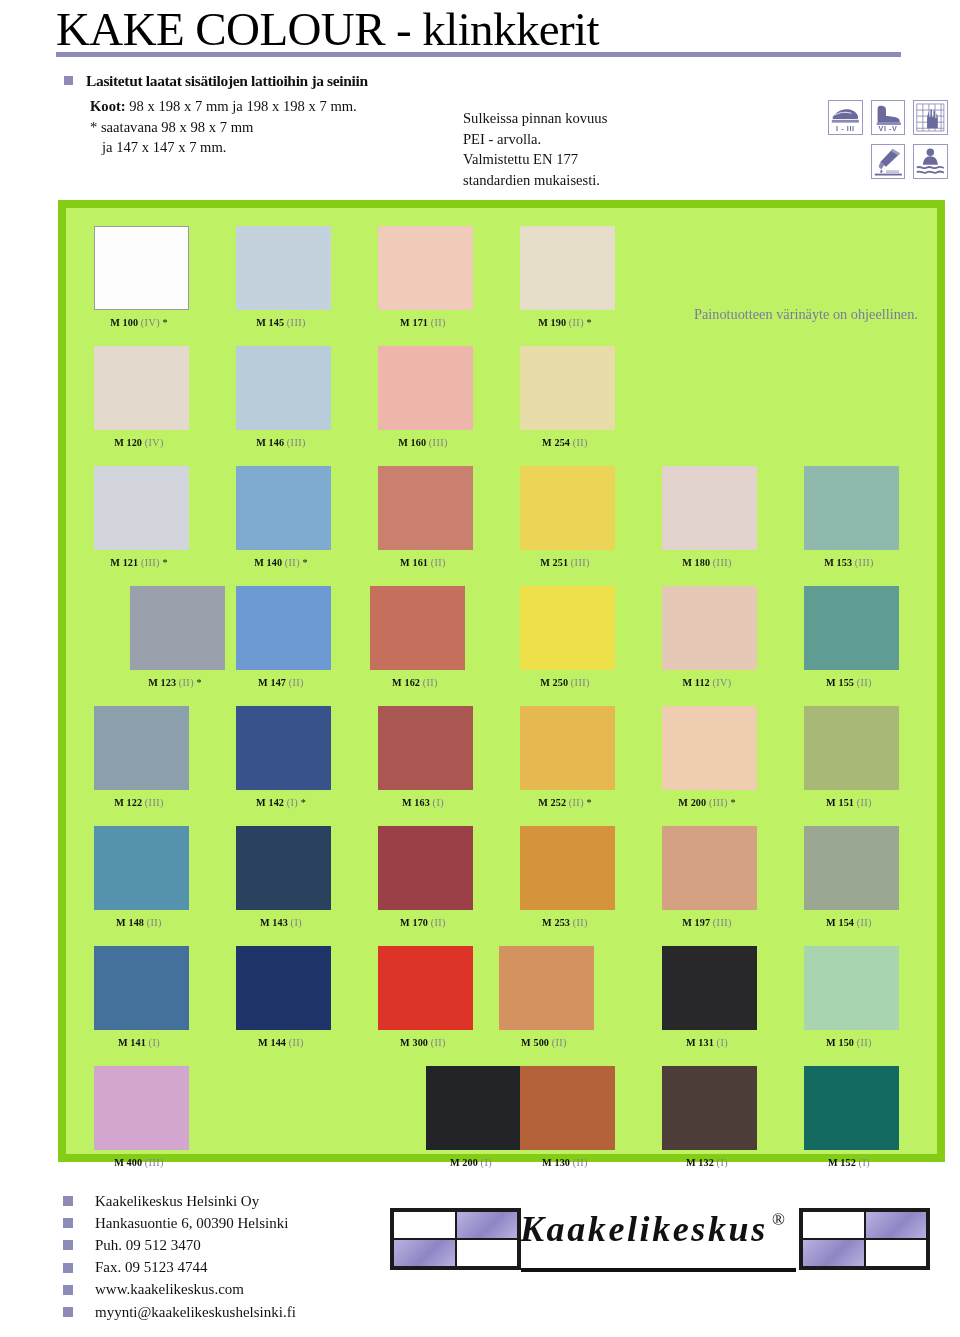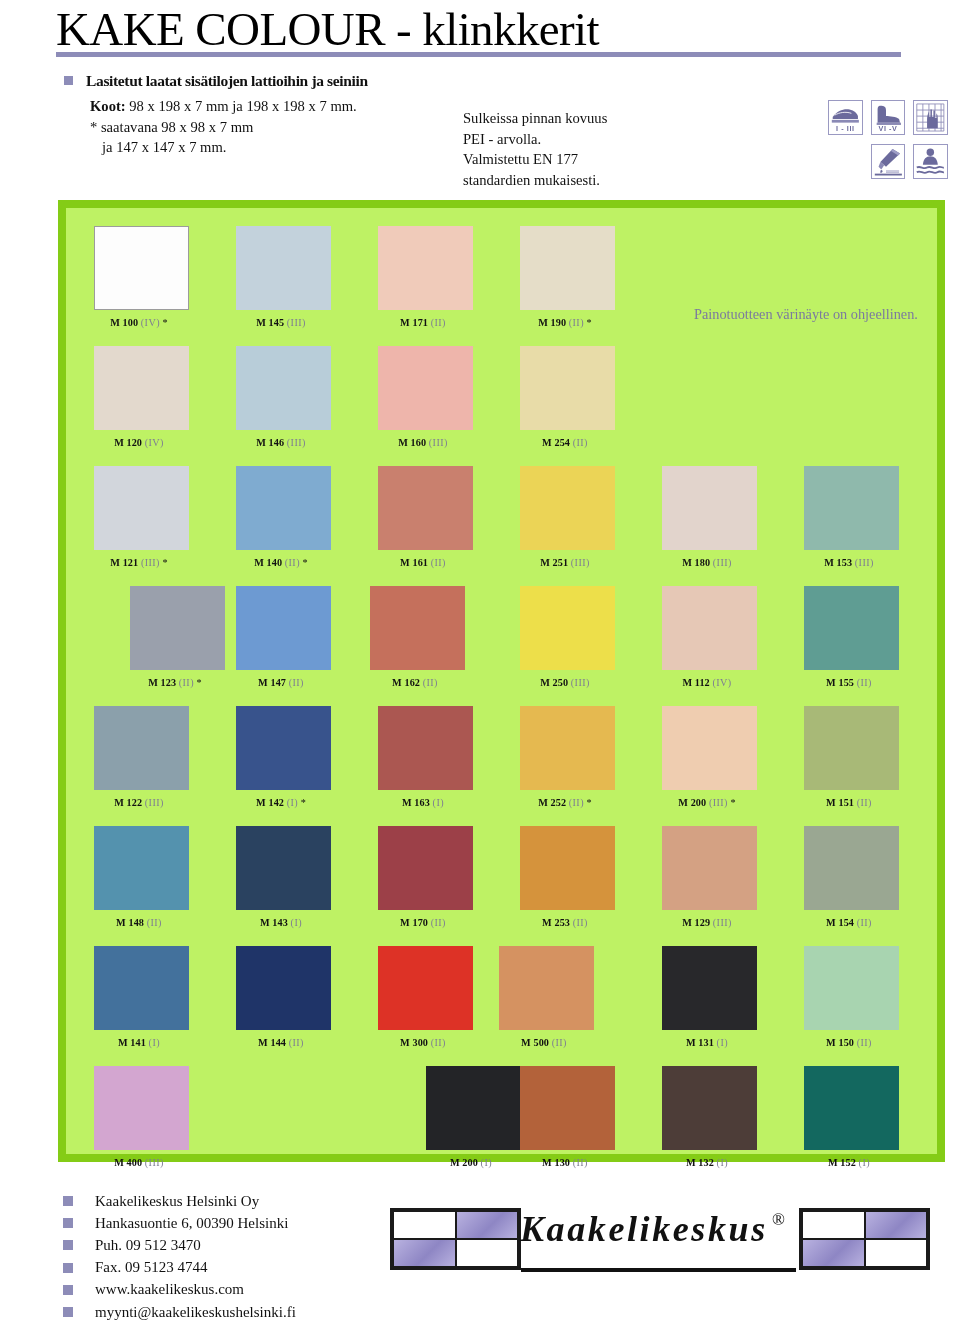--- a/index.html
+++ b/index.html
@@ -330,21 +330,21 @@
       <div class="cell" style="left: 312px;">
         <div class="swatch" style="background: rgb(156, 64, 72);"></div>
         <div class="sw-label"><span>M 170 </span><span class="rn">(II)</span></div>
       </div>
       <div class="cell" style="left: 454px;">
         <div class="swatch" style="background: rgb(213, 147, 60);"></div>
         <div class="sw-label"><span>M 253 </span><span class="rn">(II)</span></div>
       </div>
       <div class="cell" style="left: 596px;">
         <div class="swatch" style="background: rgb(212, 161, 131);"></div>
-        <div class="sw-label"><span>M 129 </span><span class="rn">(III)</span></div>
+        <div class="sw-label"><span>M 197 </span><span class="rn">(III)</span></div>
       </div>
       <div class="cell" style="left: 738px;">
         <div class="swatch" style="background: rgb(154, 167, 146);"></div>
         <div class="sw-label"><span>M 154 </span><span class="rn">(II)</span></div>
       </div>
     </div>
     <div class="grid-row" style="top: 738px;">
       <div class="cell" style="left: 28px;">
         <div class="swatch" style="background: rgb(67, 113, 156);"></div>
         <div class="sw-label"><span>M 141 </span><span class="rn">(I)</span></div>

